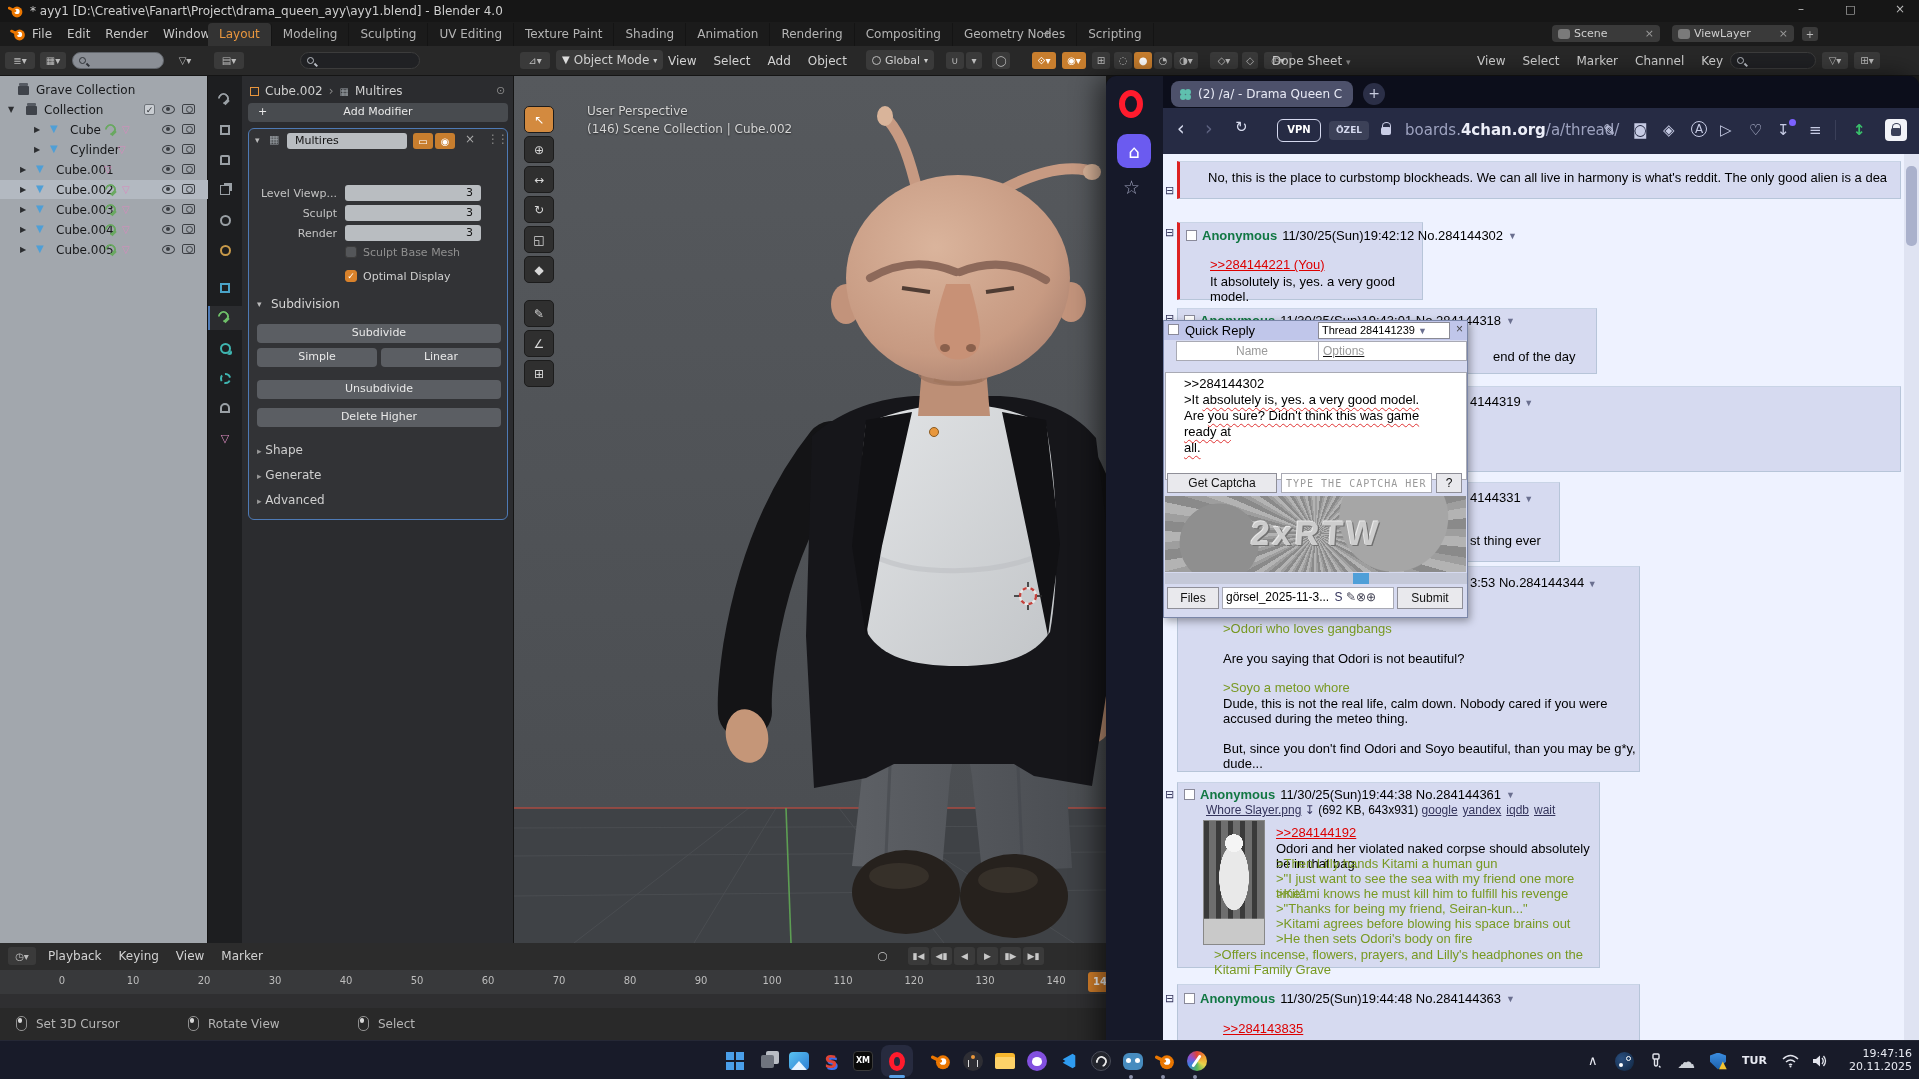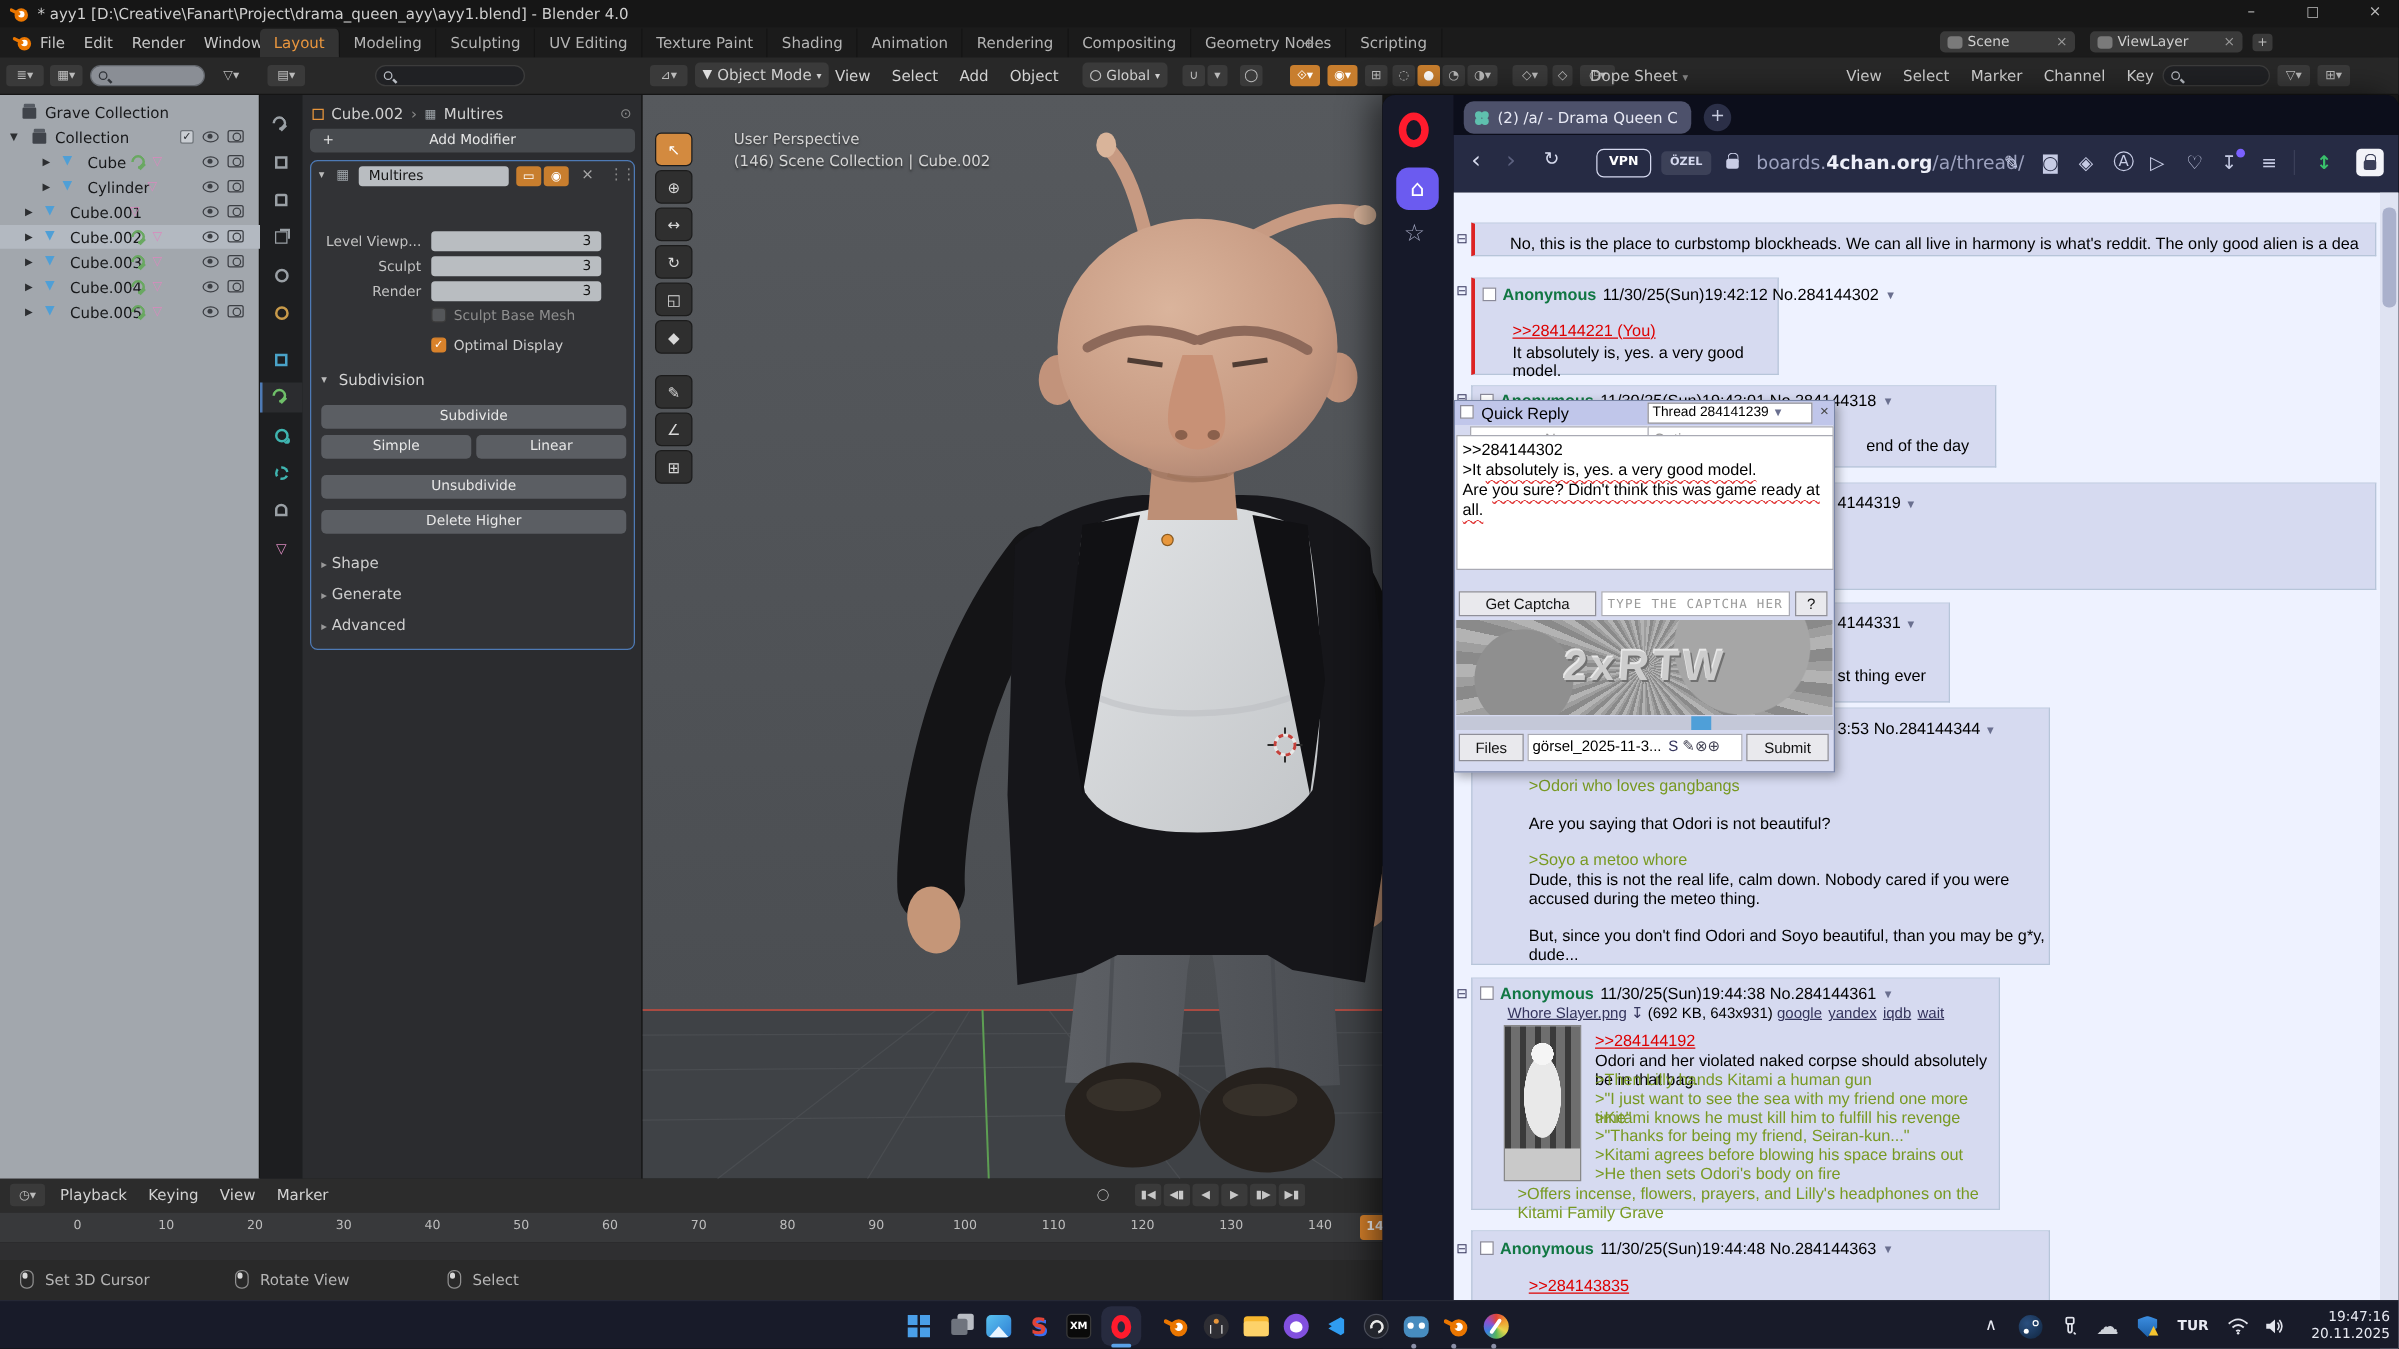--- a/index.html
+++ b/index.html
@@ -552,21 +552,21 @@
     <div class="a" style="left:722px;top:11px;width:22px;height:22px;background:#f2f3f8;border-radius:4px">
           <div class="lk dark" style="position:absolute;left:6px;top:9px"></div>
         </div>
 
   </div>
 
   <div class="a fc-content fc">
 
 
     <span class="collapse" style="left:2px;top:30px">⊟</span>
-    <div class="post youd" style="left:14px;top:24px;width:724px;height:27px">
+    <div class="post youd" style="left:14px;top:7px;width:724px;height:38px">
       <span class="a" style="left:28px;top:8px;white-space:nowrap;overflow:hidden;width:690px">No, this is the place to curbstomp blockheads. We can all live in harmony is what's reddit. The only good alien is a dea</span>
     </div>
 
     <span class="collapse" style="left:2px;top:72px">⊟</span>
     <div class="post youd" style="left:14px;top:68px;width:246px;height:78px">
       <div class="hdr" style="left:6px;top:5px">
             <span class="cb"></span>
             <span class="fc-name">Anonymous</span>
             <span>11/30/25(Sun)19:42:12 No.284144302</span>
             <span class="menu-arrow">▼</span>
@@ -647,21 +647,21 @@
 
     <div class="qr">
       <div class="a" style="left:0;top:0;width:303px;height:19px;background:#c0c6ea">
         <span class="cb" style="position:absolute;left:4px;top:3px"></span>
         <span class="a" style="left:21px;top:2px">Quick Reply</span>
       </div>
       <div class="a" style="left:154px;top:1px;width:132px;height:17px;background:#fff;border:1px solid #8a8a94;font-size:11px;padding:1px 3px;white-space:nowrap"><span>Thread 284141239</span> <span class="menu-arrow">▼</span></div>
       <span class="a" style="left:292px;top:1px;color:#444;font-size:12px">×</span>
       <input class="a" style="left: 12px; top: 20px; width: 152px; height: 20px; text-align: center;" placeholder="Name">
       <input class="a" style="left: 154px; top: 20px; width: 149px; height: 20px; text-decoration: underline;" placeholder="Options">
-      <div class="a" style="left:1px;top:27px;width:302px;height:108px;background:#fff;border:1px solid #a9aab4;padding:3px 4px;font-size:13px;line-height:16px">
+      <div class="a" style="left:1px;top:51px;width:302px;height:108px;background:#fff;border:1px solid #a9aab4;padding:3px 18px;font-size:13px;line-height:16px">
         <div><span>&gt;&gt;284144302</span></div>
         <div><span>&gt;It </span><span class="sq">absolutely is, yes. a very good model.</span></div>
         <div><span>Are </span><span class="sq">you sure? Didn't think this was game ready at</span></div>
         <div><span class="sq">all.</span></div>
       </div>
       <div class="qr-btn" style="left:3px;top:152px;width:110px;height:20px;line-height:19px"><span>Get Captcha</span></div>
       <input class="a" style="left: 117px; top: 152px; width: 151px; height: 20px; font-size: 10px; letter-spacing: 1px; font-family: &quot;DejaVu Sans Mono&quot;, monospace;" placeholder="TYPE THE CAPTCHA HERE">
       <div class="qr-btn" style="left:272px;top:152px;width:26px;height:20px;line-height:19px"><span>?</span></div>
       <div class="captcha">
             <span>2xRTW</span>

